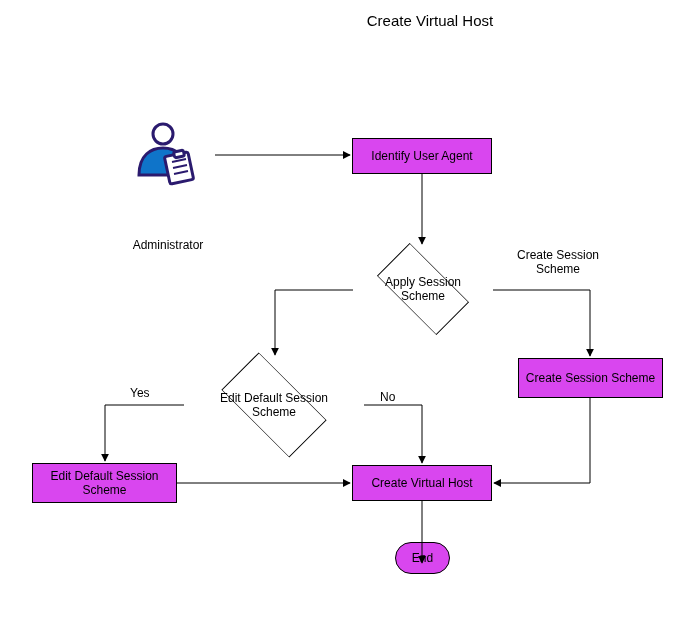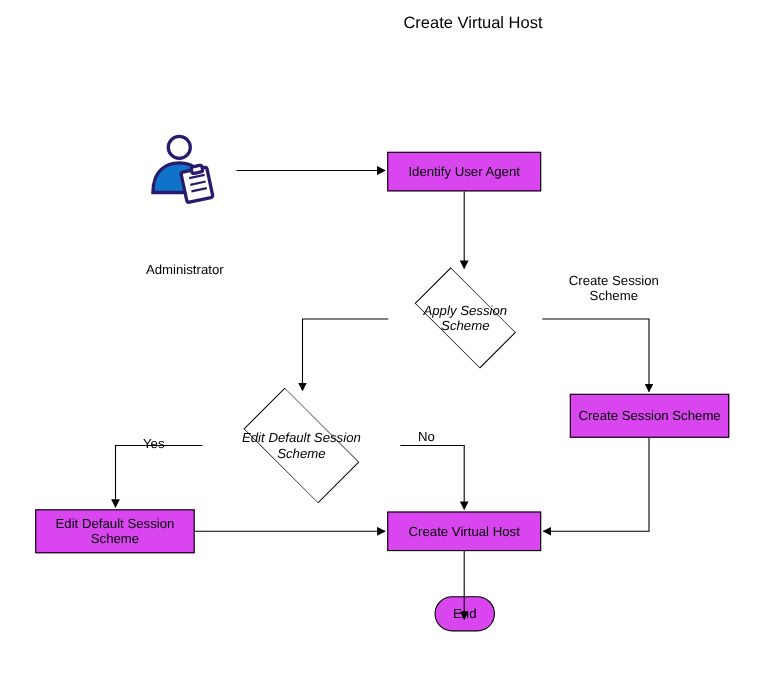--- a/index.html
+++ b/index.html
@@ -51,21 +51,20 @@
     position: absolute;
     left: 0; top: 0;
     width: 100%; height: 100%;
     display: flex;
     align-items: center;
     justify-content: center;
     text-align: center;
     padding: 0 22px;
     box-sizing: border-box;
     z-index: 2;
-    font-style: italic;
   }
   .edge-label {
     position: absolute;
     font-size: 12px;
     text-align: center;
     white-space: nowrap;
   }
   .actor-label {
     position: absolute;
     font-size: 12px;
@@ -139,21 +138,21 @@
     <span>Create Virtual Host</span>
   </div>
 
   <div class="box terminator" style="left:395px; top:542px; width:55px; height:32px;">
     <span>End</span>
   </div>
 
   <div class="edge-label" style="left:517px; top:248px;">
     <span>Create Session<br>Scheme</span>
   </div>
-  <div class="edge-label" style="left:130px; top:396px;">
+  <div class="edge-label" style="left:130px; top:386px;">
     <span>Yes</span>
   </div>
   <div class="edge-label" style="left:380px; top:390px;">
     <span>No</span>
   </div>
 
   <svg class="arrows">
     <defs>
       <marker id="arrow" viewBox="0 0 10 10" refX="9" refY="5" markerWidth="8" markerHeight="8" orient="auto-start-reverse">
         <path d="M 0 0 L 10 5 L 0 10 z" fill="#000"></path>

